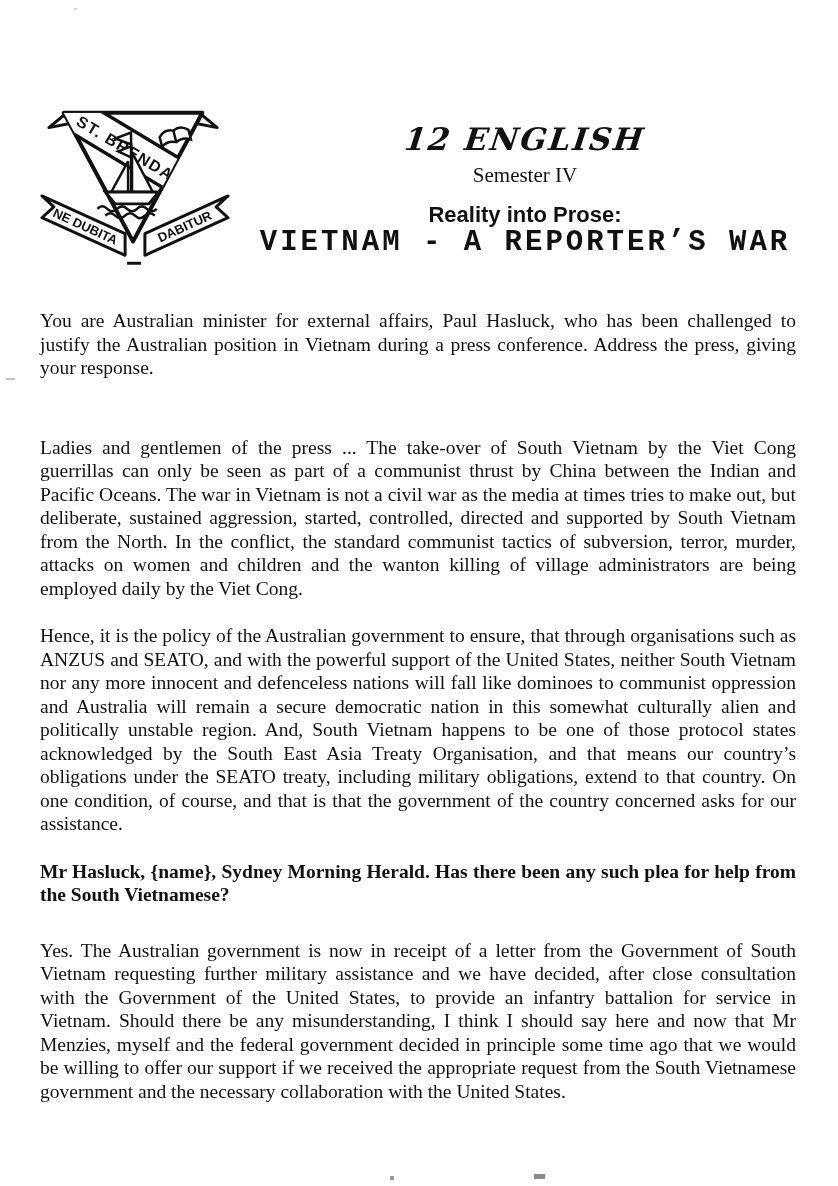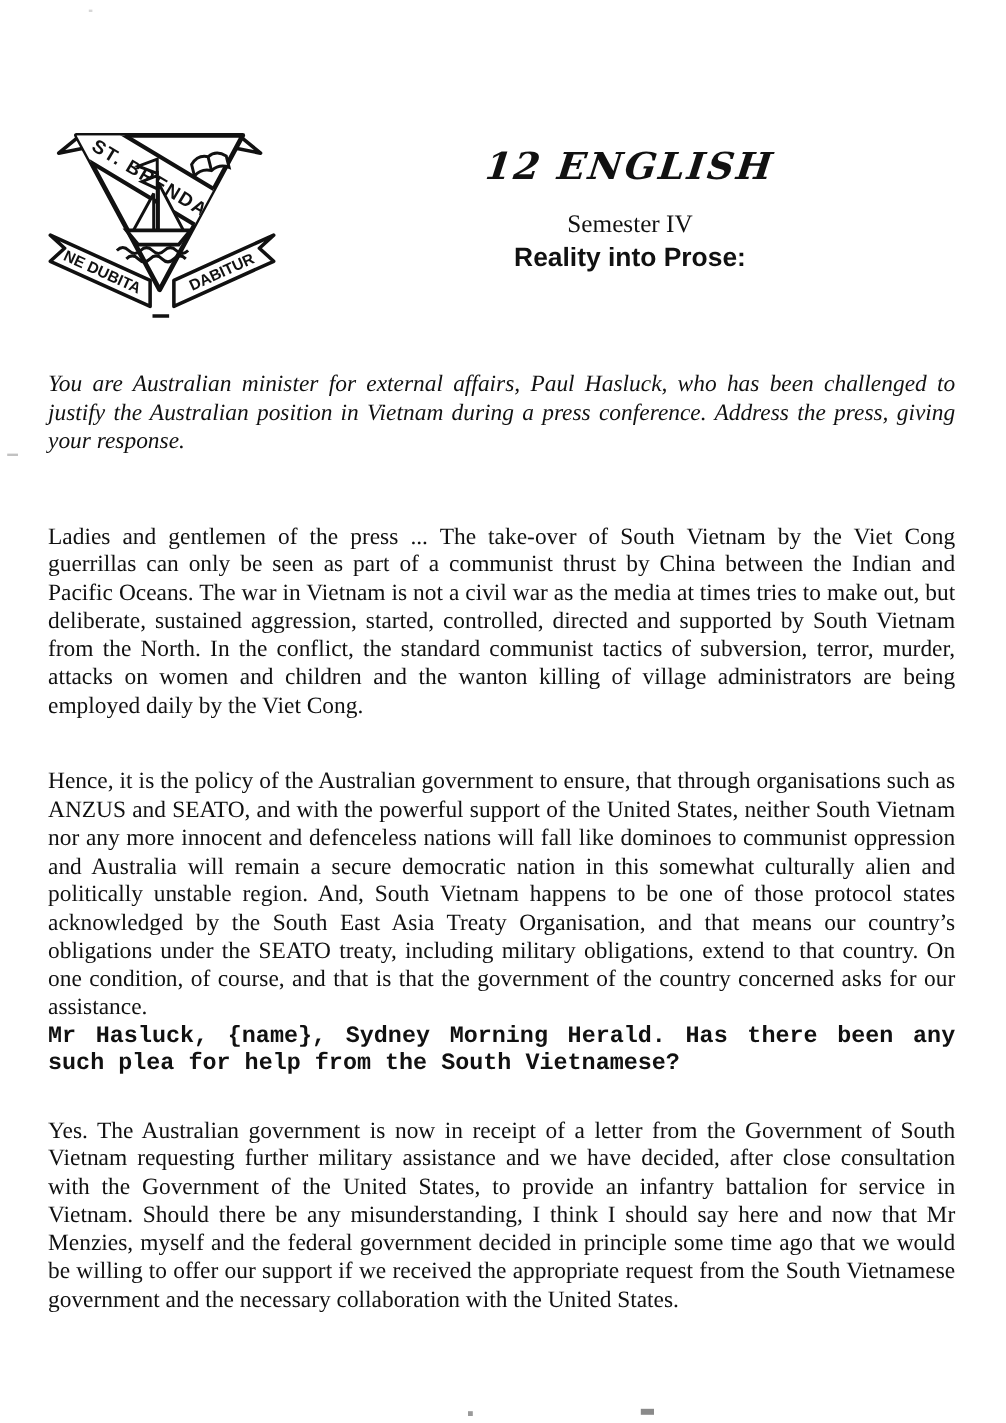--- a/index.html
+++ b/index.html
@@ -16,41 +16,41 @@
   .crest { position:absolute; left:36px; top:104px; width:198px; height:172px; }
   .crest svg { display:block; width:100%; height:100%; }
   
   .header { position:absolute; left:245px; top:119px; width:560px; text-align:center; }
   .course {
     font-family:"DejaVu Serif", serif;
     font-style:italic; font-weight:bold;
     font-size:31px; line-height:40px; letter-spacing:2px;
     transform:skewX(-7deg);
   }
-  .semester { font-size:21px; line-height:26px; margin-top:14px; }
+  .semester { font-size:21px; line-height:26px; margin-top:3px; }
   .subtitle {
     font-family:"Liberation Sans", sans-serif;
-    font-weight:bold; font-size:22px; line-height:23px; margin-top:4px;
+    font-weight:bold; font-size:22px; line-height:23px; margin-top:15px;
   }
   .title {
     font-family:"Liberation Mono", monospace;
     font-weight:bold; font-size:29px; line-height:34px;
     letter-spacing:3px; white-space:nowrap;
   }
   
   .body-text {
     position:absolute; left:40px; top:309px; width:756px;
     font-size:19.5px; line-height:23.5px;
     text-align:justify;
   }
   .body-text p { text-align:justify; }
-  .brief { font-style:italic; }
+  .brief { }
   .para-1 { margin-top:56px; }
-  .para-2 { margin-top:40px; }
-  .question { font-weight:bold;font-family:Liberation Mono, monospace; }
+  .para-2 { margin-top:24px; }
+  .question { margin-top:24px; font-weight:bold; }
   .answer { margin-top:32px; }
   
   .artifact { position:absolute; background:#9a9a9a; }
   .a1 { left:6px;  top:378px;  width:9px;  height:2px; background:#c2c2c2; }
   .a2 { left:390px; top:1176px; width:4px;  height:4px; }
   .a3 { left:534px; top:1174px; width:11px; height:5px; background:#8a8a8a; }
   .a4 { left:74px;  top:8px;    width:3px;  height:2px; background:#d7d7d7; }
 </style>
 </head>
 <body>
@@ -100,20 +100,21 @@
       <text transform="rotate(24.5 48 127)" x="48" y="127" text-anchor="middle" font-family="Liberation Sans, sans-serif" font-size="13" font-weight="bold" fill="#111">NE DUBITA</text>
       <text transform="rotate(-24.5 152 127)" x="152" y="127" text-anchor="middle" font-family="Liberation Sans, sans-serif" font-size="13" font-weight="bold" fill="#111">DABITUR</text>
       <line x1="92" y1="160" x2="106" y2="160" stroke="#111" stroke-width="3"></line>
     </svg>
   </div>
 
   <div class="header">
     <div class="course">12 ENGLISH</div>
     <div class="semester">Semester IV</div>
     <div class="subtitle">Reality into Prose:</div>
+    <div class="title">VIETNAM - A REPORTER’S WAR</div>
   </div>
 
   <div class="body-text">
     <p class="brief">You are Australian minister for external affairs, Paul Hasluck, who has been challenged to justify the Australian position in Vietnam during a press conference.  Address the press, giving your response.</p>
     <p class="para-1">Ladies and gentlemen of the press ... The take-over of South Vietnam by the Viet Cong guerrillas can only be seen as part of a communist thrust by China between the Indian and Pacific Oceans.  The war in Vietnam is not a civil war as the media at times tries to make out, but deliberate, sustained aggression, started, controlled, directed and supported by South Vietnam from the North.  In the conflict, the standard communist tactics of subversion, terror, murder, attacks on women and children and the wanton killing of village administrators are being employed daily by the Viet Cong.</p>
     <p class="para-2">Hence, it is the policy of the Australian government to ensure, that through organisations such as ANZUS and SEATO, and with the powerful support of the United States, neither South Vietnam nor any more innocent and defenceless nations will fall like dominoes to communist oppression and Australia will remain a secure democratic nation in this somewhat culturally alien and politically unstable region.  And, South Vietnam happens to be one of those protocol states acknowledged by the South East Asia Treaty Organisation, and that means our country’s obligations under the SEATO treaty, including military obligations, extend to that country.  On one condition, of course, and that is that the government of the country concerned asks for our assistance.</p>
     <p class="question">Mr Hasluck, {name}, Sydney Morning Herald.  Has there been any such plea for help from the South Vietnamese?</p>
     <p class="answer">Yes.  The Australian government is now in receipt of a letter  from the Government of South Vietnam requesting further military assistance and we have decided, after close consultation with the Government of the United States, to provide an infantry battalion for service in Vietnam.  Should there be any misunderstanding, I think I should say here and now that Mr Menzies, myself and the federal government decided in principle some time ago that we would be willing to offer our support if we received the appropriate request from the South Vietnamese government and the necessary collaboration with the United States.</p>
   </div>
 

